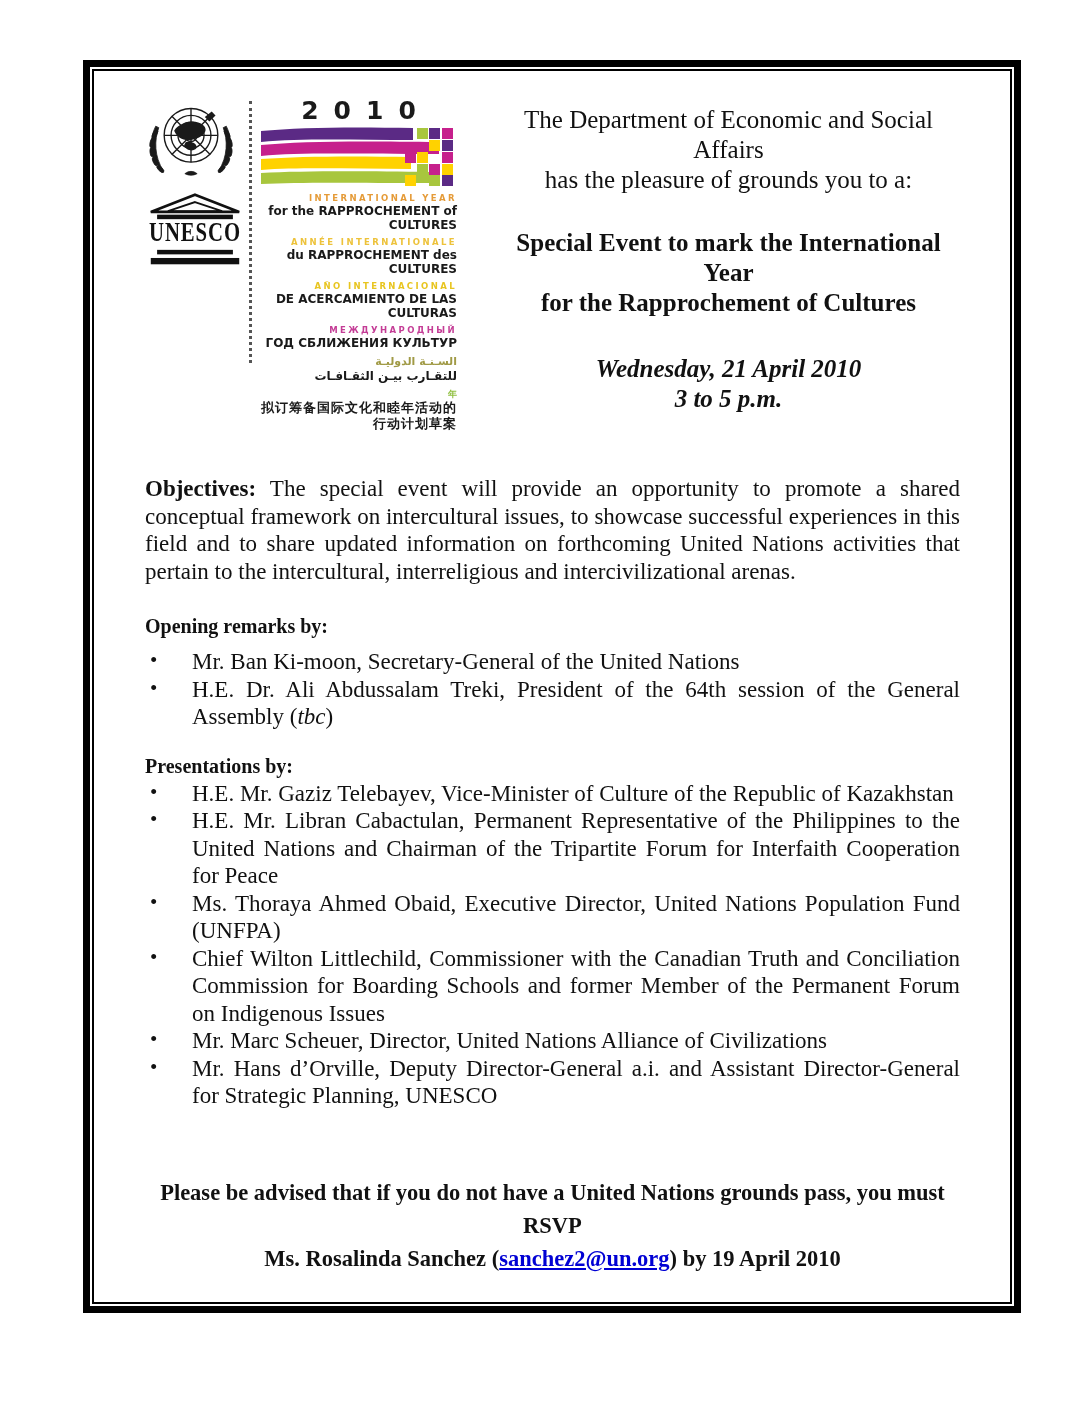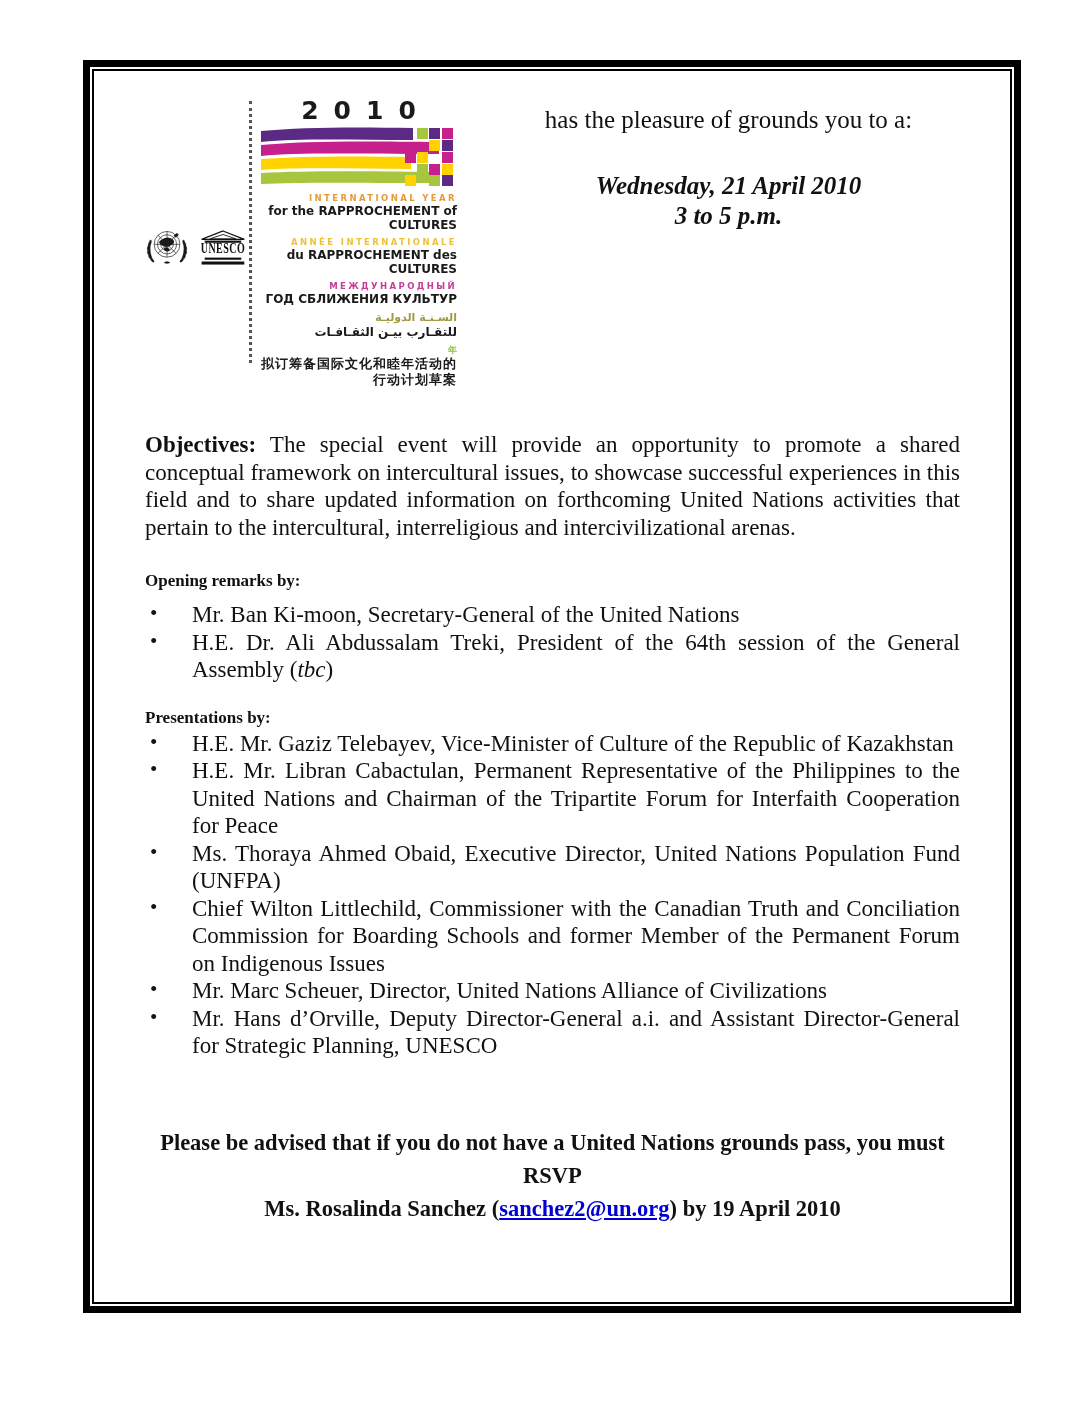--- a/index.html
+++ b/index.html
@@ -6,21 +6,21 @@
   .page{position:relative;width:1088px;height:1408px;background:#fff;
         font-family:"Liberation Serif",serif;color:#111;overflow:hidden;}
   .frame{position:absolute;left:83px;top:60px;width:938px;height:1253px;
          border:7px solid #000;box-sizing:border-box;}
   .frame-inner{position:absolute;inset:2px;border:2px solid #000;box-sizing:border-box;}
   .content{position:absolute;inset:0;padding:26px 50px 0 51px;box-sizing:border-box;}
 
   
   .top-row{display:flex;align-items:flex-start;}
   .logo-block{display:flex;width:352px;flex-shrink:0;}
-  .org-col{width:102px;display:flex;align-items:center;
+  .org-col{width:102px;display:flex;flex-direction:column;align-items:flex-start;
            gap:10px;padding-top:6px;flex-shrink:0;}
   .dotted-divider{width:0;border-left:3px dotted #555;height:262px;margin:4px 9px 0 2px;}
   .iyrc-col{width:196px;font-family:"DejaVu Sans","Liberation Sans",sans-serif;}
   .iyrc-year{font-weight:700;font-size:25px;letter-spacing:15px;color:#1a1a1a;
              text-align:center;padding-left:14px;line-height:28px;}
   .iyrc-ribbons{display:block;margin-top:2px;}
   .lang-lines{margin-top:6px;text-align:right;}
   .ll{margin-bottom:5px;}
   .ll-small{display:block;font-size:8.5px;font-weight:700;letter-spacing:2.4px;line-height:11px;}
   .ll-bold{display:block;font-size:12px;font-weight:700;line-height:14px;color:#1a1a1a;}
@@ -35,21 +35,21 @@
   .invite-intro{line-height:30px;margin:0;}
   .invite-title{font-weight:700;line-height:30px;margin:33px 0 0 0;}
   .invite-when{font-weight:700;font-style:italic;line-height:30px;margin:36px 0 0 0;}
   .blk{display:block;}
 
   
   .para{font-size:23px;line-height:27.5px;text-align:justify;margin:0;}
   .para b{font-weight:700;}
   .para-location{margin-top:30px;}
   .para-objectives{margin-top:38px;}
-  .sec-heading{font-size:17px;font-weight:700;margin:30px 0 0 0;}
+  .sec-heading{font-size:20px;font-weight:700;margin:30px 0 0 0;}
   .sec-heading.tight{margin-top:24px;}
   ul.blist{list-style:none;margin:10px 0 0 0;padding:0;}
   ul.blist.tight{margin-top:2px;}
   ul.blist li{position:relative;padding-left:47px;font-size:23px;line-height:27.5px;
               text-align:justify;margin:0;}
   .blt{position:absolute;left:5px;top:-1px;font-size:21px;}
 
   
   .rsvp{margin-top:66px;text-align:center;font-weight:700;font-size:22.5px;line-height:33px;}
   .rsvp a{color:#0000d4;text-decoration:underline;font-weight:700;}
@@ -142,38 +142,47 @@
               <div class="lang-lines">
                 <div class="ll">
                   <span class="ll-small c-orange">INTERNATIONAL YEAR</span>
                   <span class="ll-bold">for the RAPPROCHEMENT of CULTURES</span>
                 </div>
                 <div class="ll">
                   <span class="ll-small c-gold">ANNÉE INTERNATIONALE</span>
                   <span class="ll-bold">du RAPPROCHEMENT des CULTURES</span>
                 </div>
                 <div class="ll">
+                  <span class="ll-small c-yellow">AÑO INTERNACIONAL</span>
+                  <span class="ll-bold">DE ACERCAMIENTO DE LAS CULTURAS</span>
+                </div>
+                <div class="ll">
                   <span class="ll-small c-magenta">МЕЖДУНАРОДНЫЙ</span>
                   <span class="ll-bold">ГОД СБЛИЖЕНИЯ КУЛЬТУР</span>
                 </div>
                 <div class="ll ll-ar" dir="rtl">
                   <span class="ll-small c-olive">السـنـة الدوليـة</span>
                   <span class="ll-bold">للتقـارب بيـن الثقـافـات</span>
                 </div>
                 <div class="ll ll-zh">
                   <span class="ll-small c-green">年</span>
                   <span class="ll-bold">拟订筹备国际文化和睦年活动的行动计划草案</span>
                 </div>
               </div>
             </div>
           </div>
 
           <div class="invite-block">
             <p class="invite-intro">
+              <span class="blk">The Department of Economic and Social Affairs</span>
               <span class="blk">has the pleasure of grounds you to a:</span>
+            </p>
+            <p class="invite-title">
+              <span class="blk">Special Event to mark the International Year</span>
+              <span class="blk">for the Rapprochement of Cultures</span>
             </p>
             <p class="invite-when">
               <span class="blk">Wednesday, 21 April 2010</span>
               <span class="blk">3 to 5 p.m.</span>
             </p>
           </div>
         </div>
 
 
         <p class="para para-objectives">

